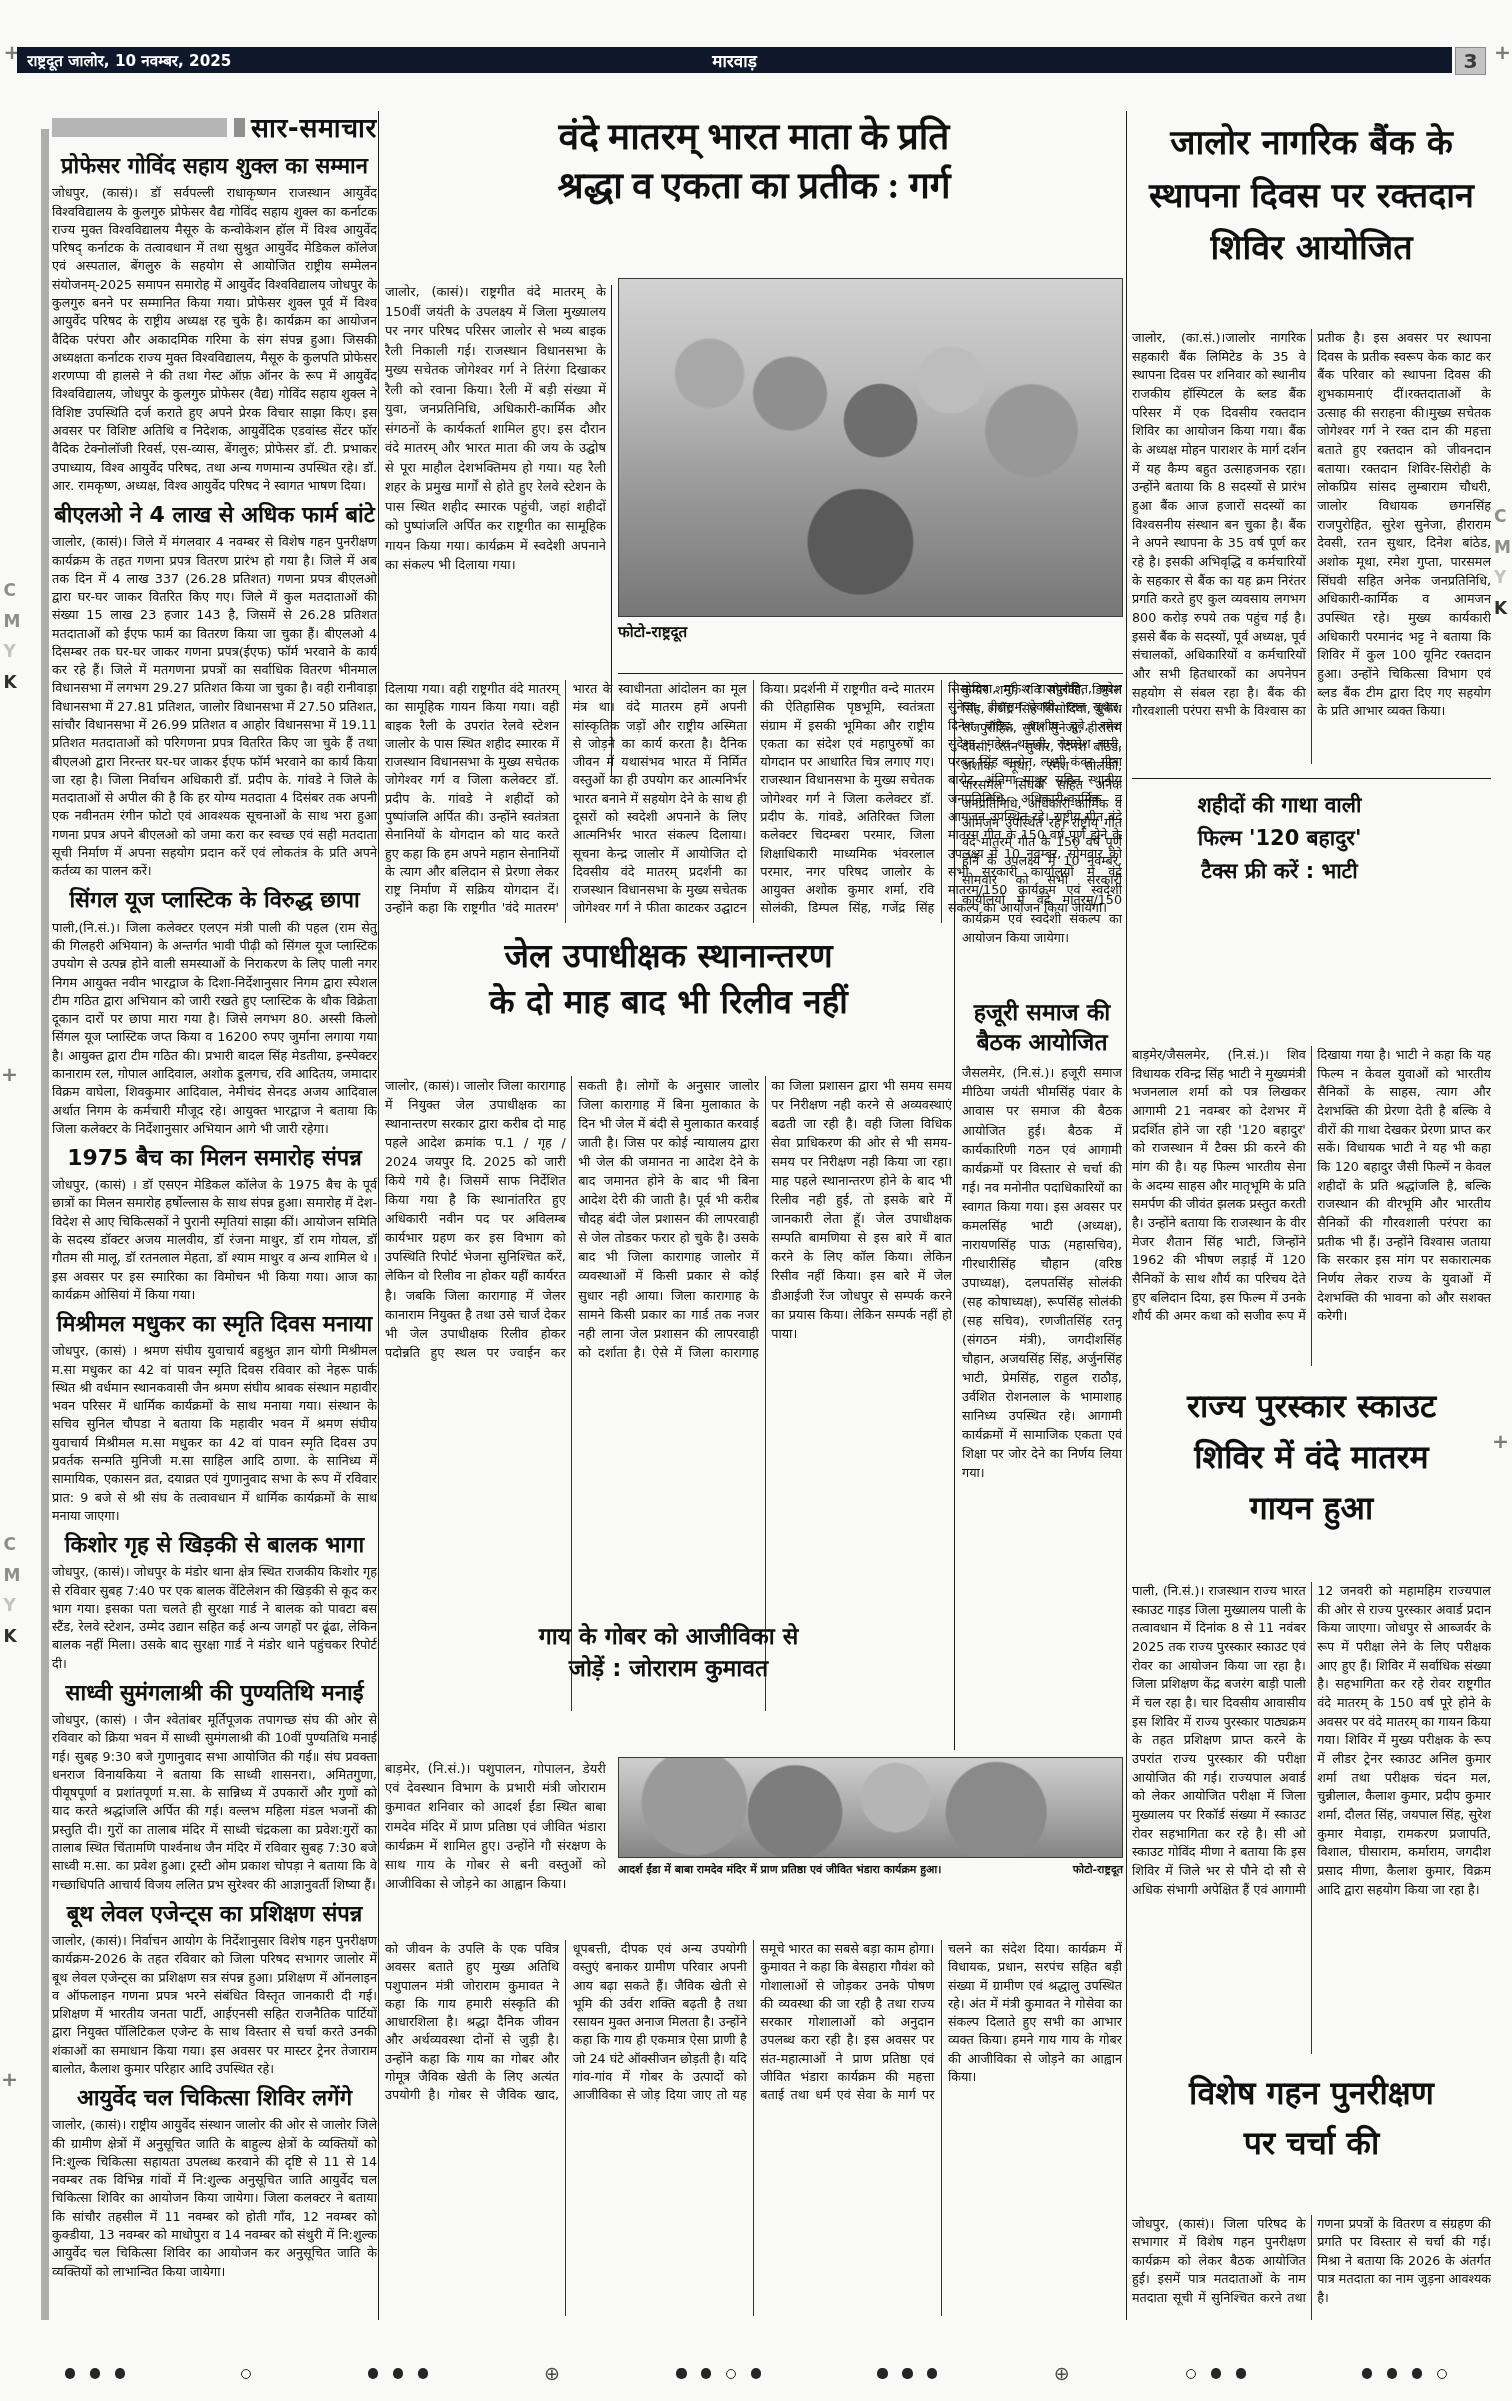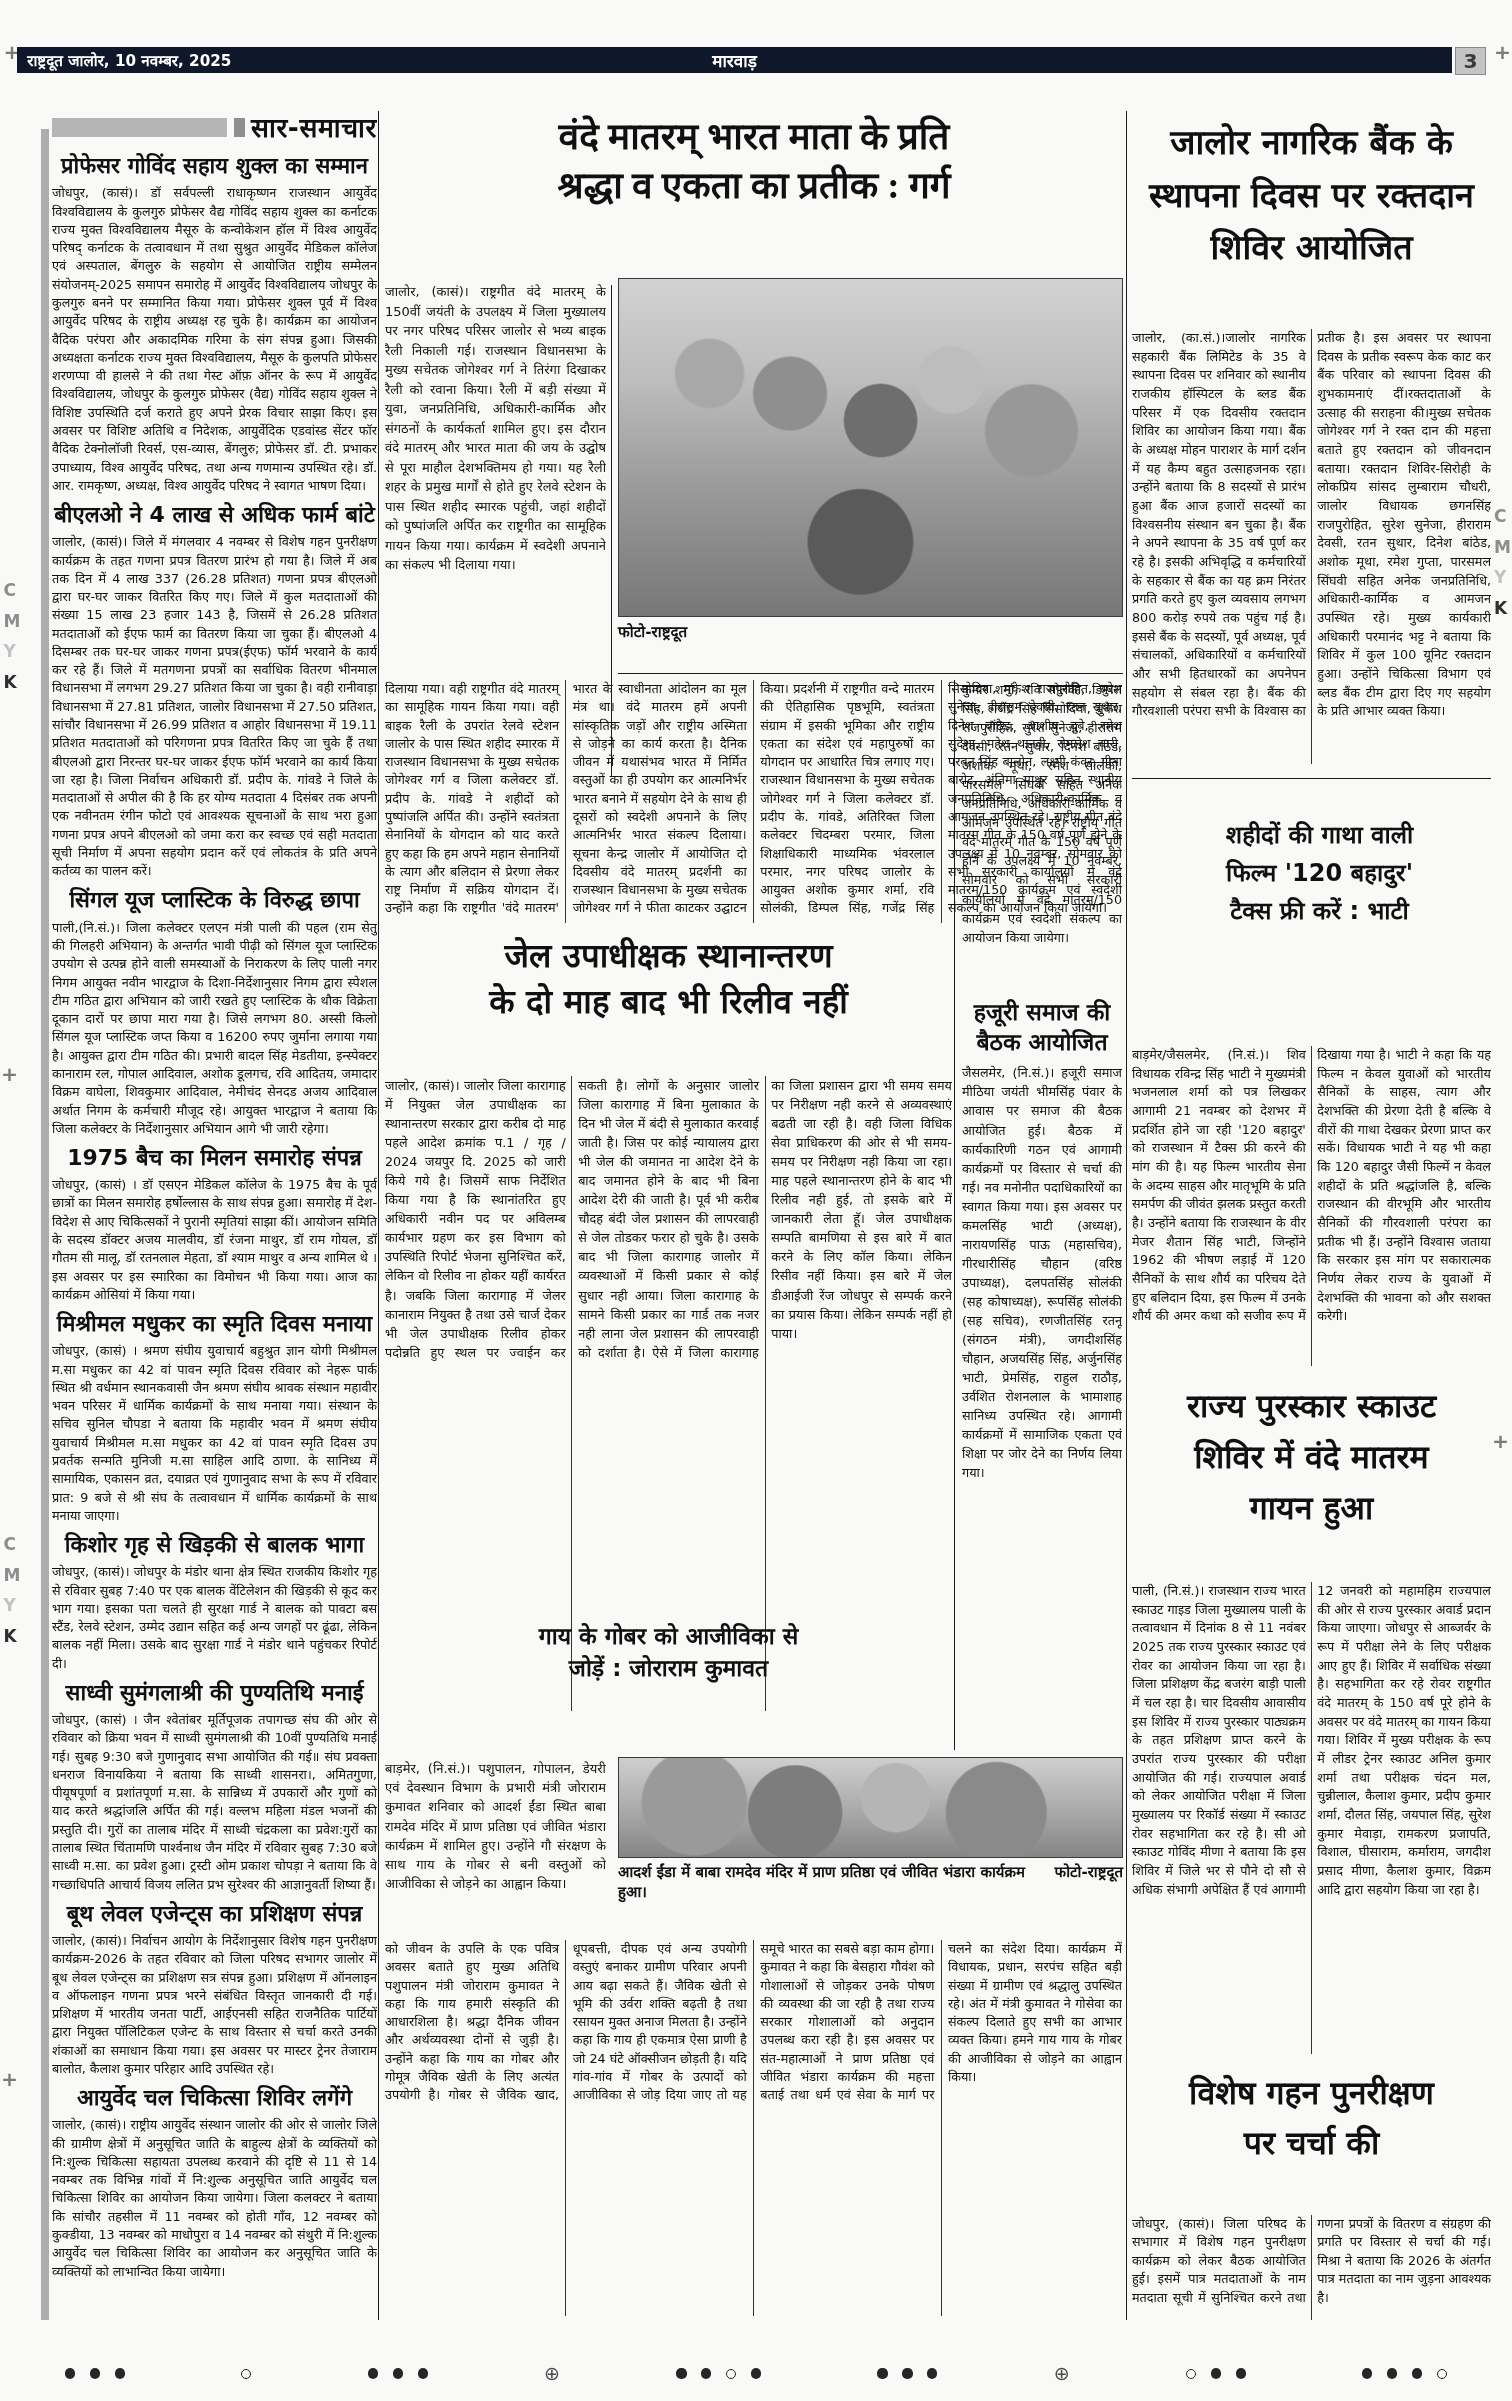--- a/index.html
+++ b/index.html
@@ -48,42 +48,42 @@
   .photo2{position:absolute;left:618px;top:1757px;width:505px;height:101px;
       background:
         radial-gradient(circle at 15% 45%, #9a9a9a 0 12%, transparent 12.5%),
         radial-gradient(circle at 35% 55%, #7d7d7d 0 14%, transparent 14.5%),
         radial-gradient(circle at 55% 40%, #b5b5b5 0 12%, transparent 12.5%),
         radial-gradient(circle at 75% 55%, #8a8a8a 0 13%, transparent 13.5%),
         linear-gradient(180deg,#cfcfcf 0%,#a8a8a8 55%,#858585 100%);}
   .caption{position:absolute;display:flex;justify-content:space-between;gap:14.7px;
            font-weight:bold;line-height:1.3;}
   .cap1{left:618px;top:623px;width:505px;font-size:15.2px;}
-  .cap2{left:618px;top:1863px;width:505px;font-size:15px;}
+  .cap2{left:618px;top:1863px;width:505px;font-size:11px;}
   .credit{white-space:nowrap;}
   .lead-body{position:absolute;left:385px;top:680px;width:737px;height:243px;overflow:hidden;
              column-count:4;column-gap:13.6px;column-rule:0.6px solid #333;}
   
   .jail-h{position:absolute;left:385px;top:933px;width:567px;font-size:33px;line-height:1.38;}
   .jail-b{position:absolute;left:385px;top:1076px;width:567px;height:635px;overflow:hidden;
           column-count:3;column-gap:12.4px;column-rule:0.6px solid #333;}
   
   .haj{position:absolute;left:962px;top:680px;width:160px;height:1070px;overflow:hidden;}
   .haj h3{font-size:23px;font-weight:bold;text-align:center;line-height:1.3;white-space:pre-line;margin:9px 0 5.6px;}
   .haj-pre{height:309px;overflow:hidden;}
   
   .cow-h{position:absolute;left:385px;top:1612px;width:567px;font-size:23px;line-height:1.4;margin-top:8px;}
   .cow-intro{position:absolute;left:385px;top:1759px;width:221px;height:175px;overflow:hidden;}
   .cow-body{position:absolute;left:385px;top:1940px;width:737px;height:376px;overflow:hidden;
             column-count:4;column-gap:13.6px;column-rule:0.6px solid #333;}
   
   .blood-h{position:absolute;left:1132px;top:116px;width:359px;font-size:34px;line-height:1.55;}
   .blood-b{position:absolute;left:1132px;top:329px;width:359px;height:435px;overflow:hidden;
            column-count:2;column-gap:11.3px;column-rule:0.6px solid #333;}
-  .film-h{position:absolute;left:1140px;top:789px;width:359px;font-size:24px;line-height:1.58;margin-top:28px;}
+  .film-h{position:absolute;left:1100px;top:789px;width:359px;font-size:21px;line-height:1.58;}
   .film-b{position:absolute;left:1132px;top:1046px;width:359px;height:320px;overflow:hidden;
           column-count:2;column-gap:11.3px;column-rule:0.6px solid #333;}
   .scout-h{position:absolute;left:1132px;top:1381px;width:359px;font-size:32px;line-height:1.6;}
   .scout-b{position:absolute;left:1132px;top:1582px;width:359px;height:472px;overflow:hidden;
            column-count:2;column-gap:11.3px;column-rule:0.6px solid #333;}
   .rev-h{position:absolute;left:1132px;top:2069px;width:359px;font-size:32px;line-height:1.55;}
   .rev-b{position:absolute;left:1132px;top:2215px;width:359px;height:105px;overflow:hidden;
          column-count:2;column-gap:11.3px;column-rule:0.6px solid #333;}
   
   .footer{position:absolute;left:65px;top:2364px;width:1382px;display:flex;

